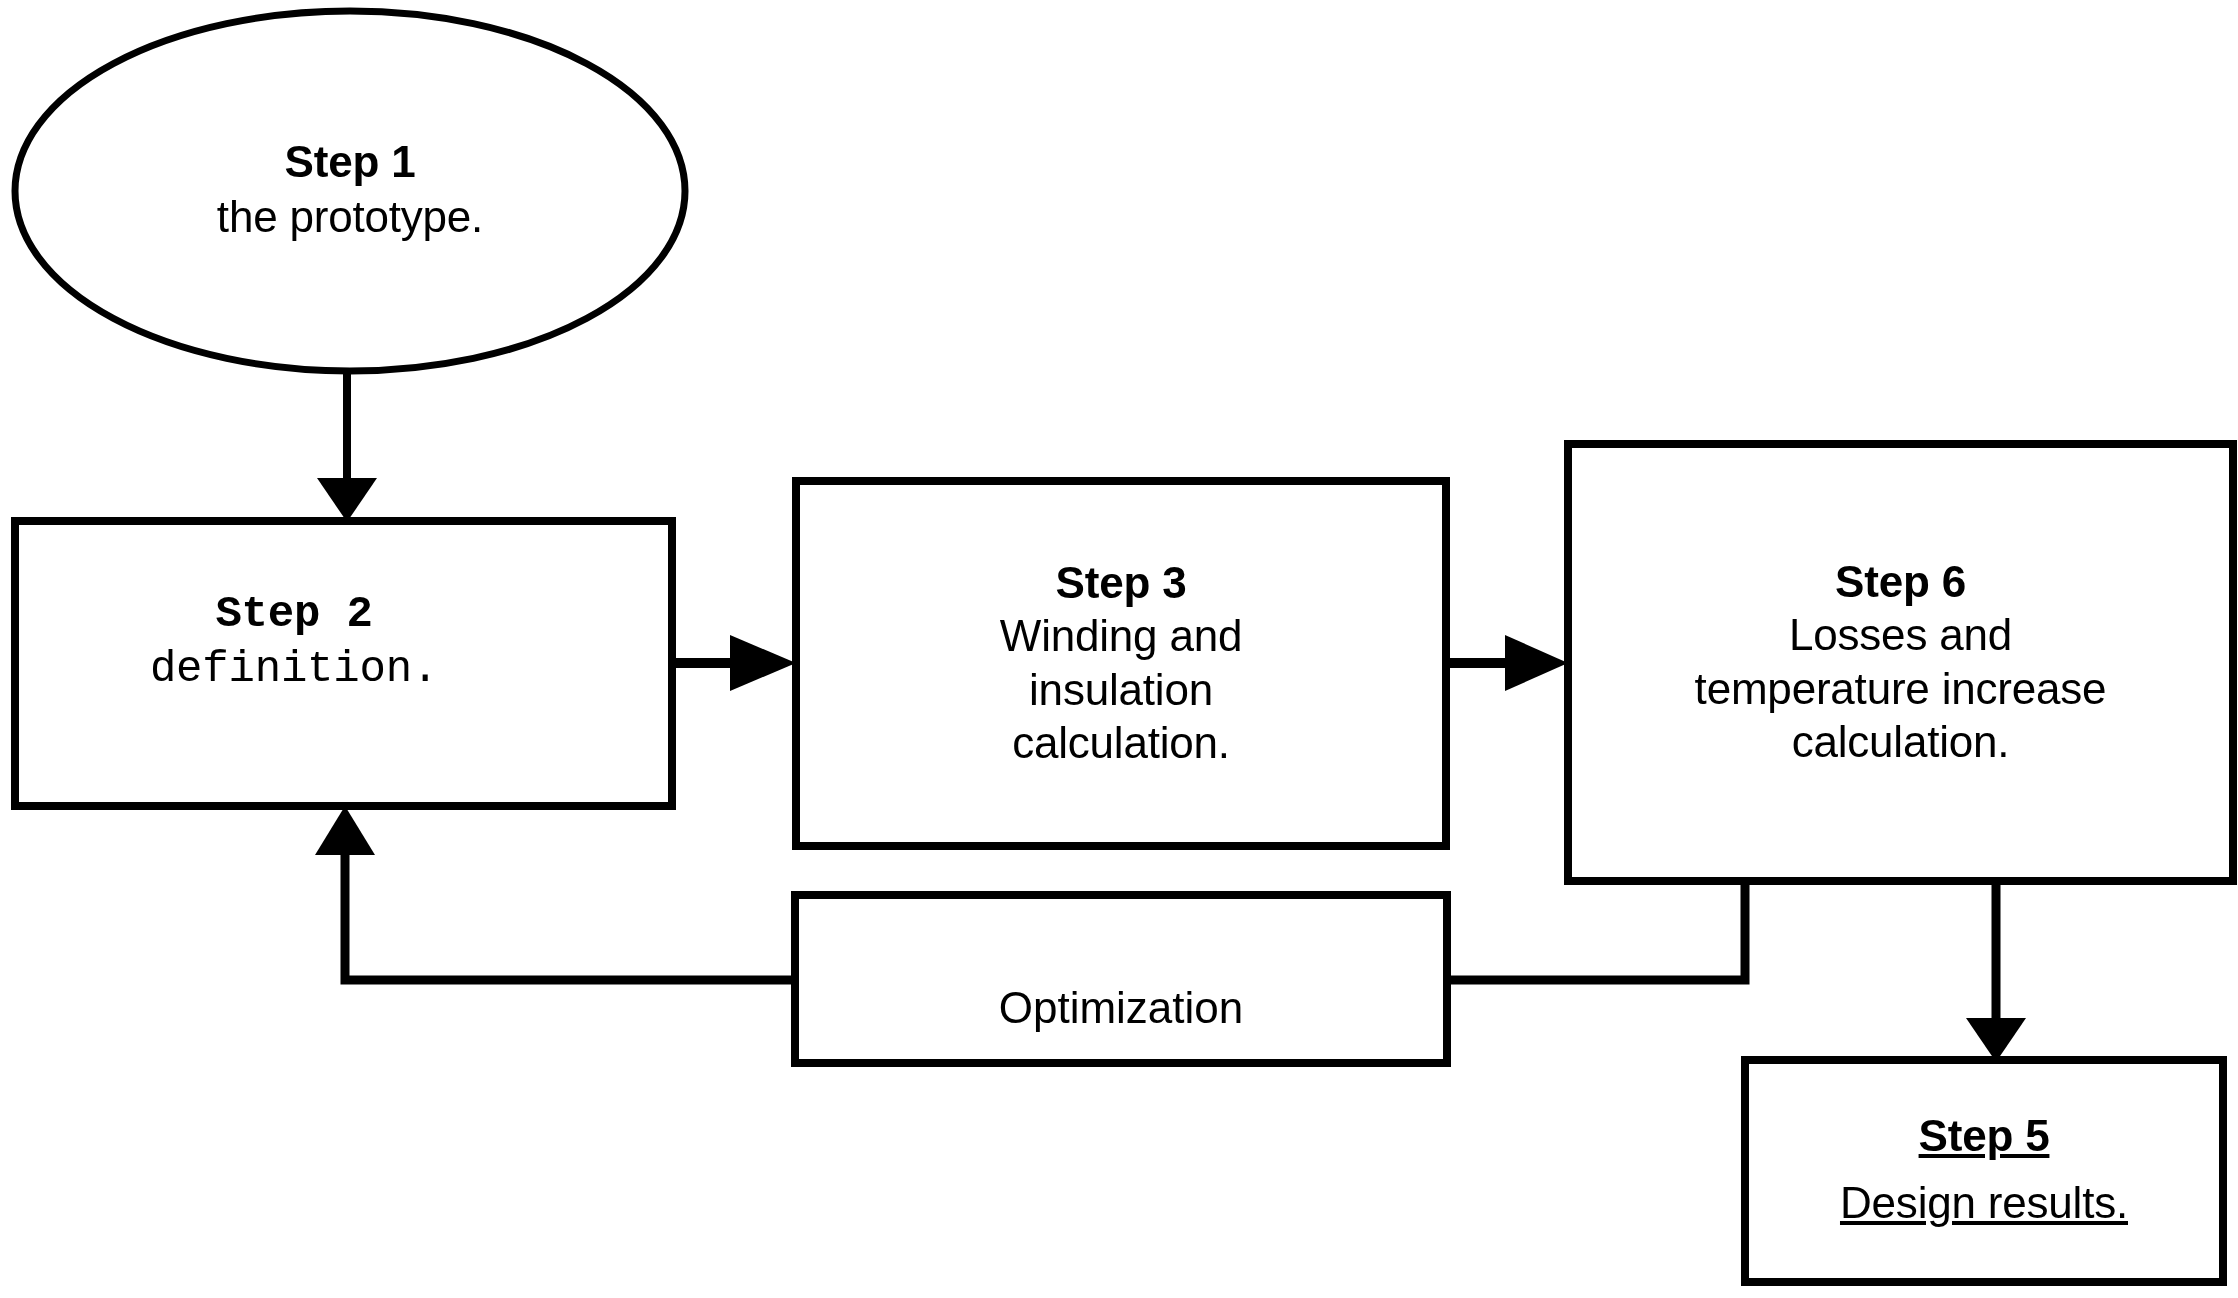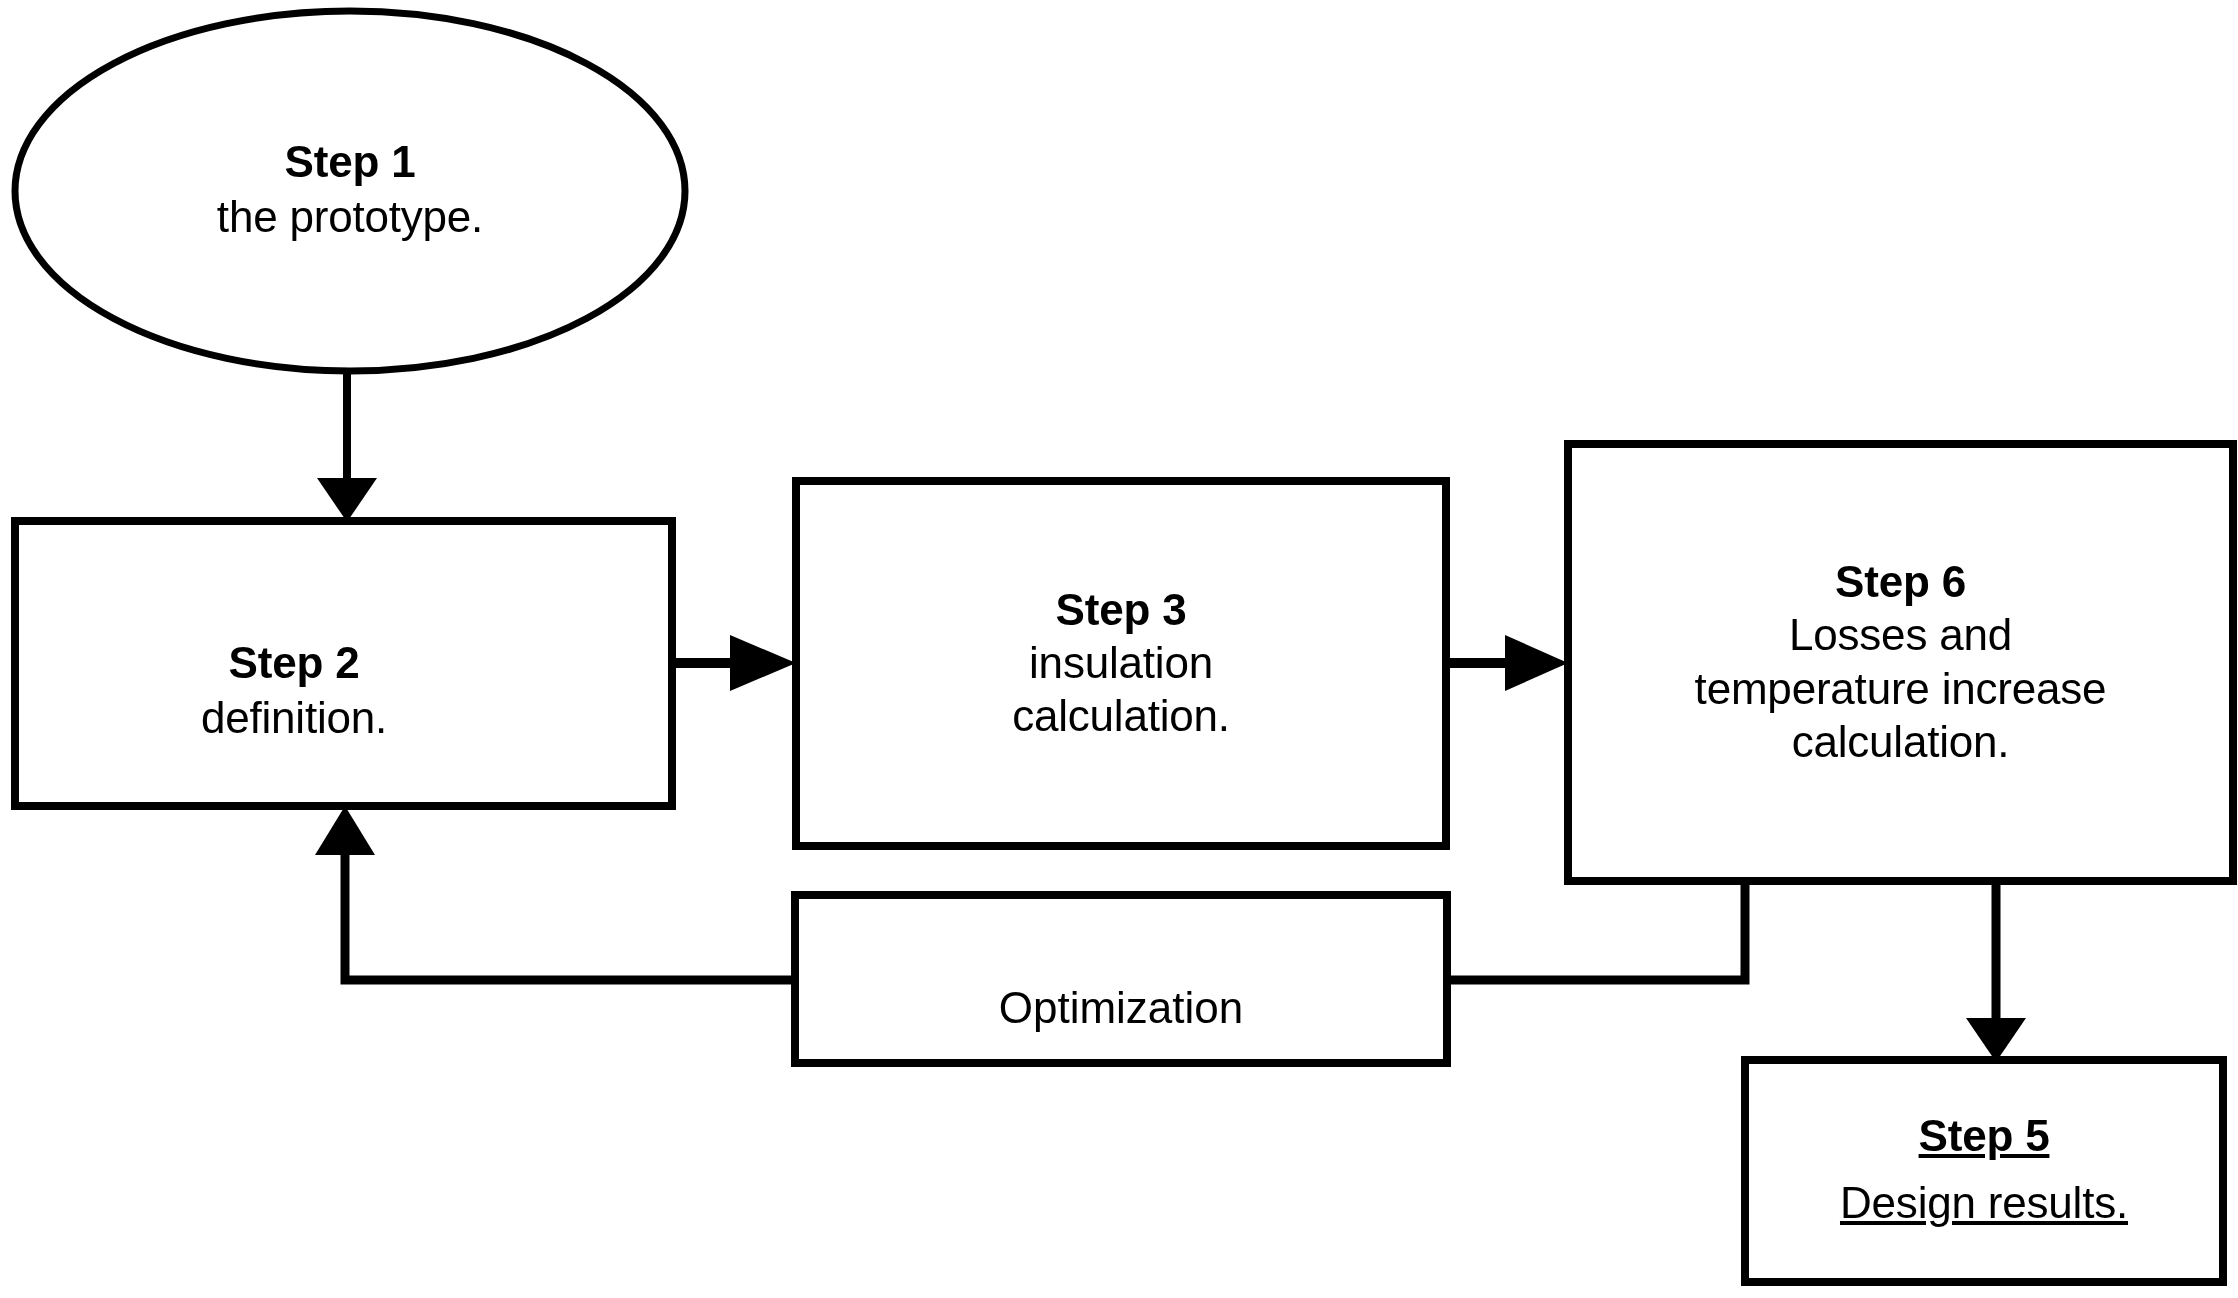--- a/index.html
+++ b/index.html
@@ -99,27 +99,28 @@
       <path d="M 795 980 L 345 980 L 345 855" fill="none" stroke="#000000" stroke-width="9"></path>
       <polygon points="315,855 375,855 345,806" fill="#000000"></polygon>
     </g>
   </svg>
 
   <div class="node-label" style="left:60px; top:50px; width:580px; height:282px;">
     <div class="lbl-title">Step 1</div>
     <div class="lbl-body">the prototype.</div>
   </div>
 
-  <div class="node-label" style="left:20px; top:556px; width:548px; height:271px;">
+  <div class="node-label" style="left:20px; top:508px; width:548px; height:271px;font-family:Liberation Mono, monospace;">
     <div class="lbl-title">Step 2</div>
     <div class="lbl-body">definition.</div>
   </div>
 
   <div class="node-label" style="left:800px; top:488px; width:642px; height:351px;">
     <div class="lbl-title">Step 3</div>
+    <div class="lbl-body lbl-body-tight">Winding and</div>
     <div class="lbl-body lbl-body-tight">insulation</div>
     <div class="lbl-body lbl-body-tight">calculation.</div>
   </div>
 
   <div class="node-label" style="left:1572px; top:451px; width:657px; height:423px;">
     <div class="lbl-title">Step 6</div>
     <div class="lbl-body lbl-body-tight">Losses and</div>
     <div class="lbl-body lbl-body-tight">temperature increase</div>
     <div class="lbl-body lbl-body-tight">calculation.</div>
   </div>

